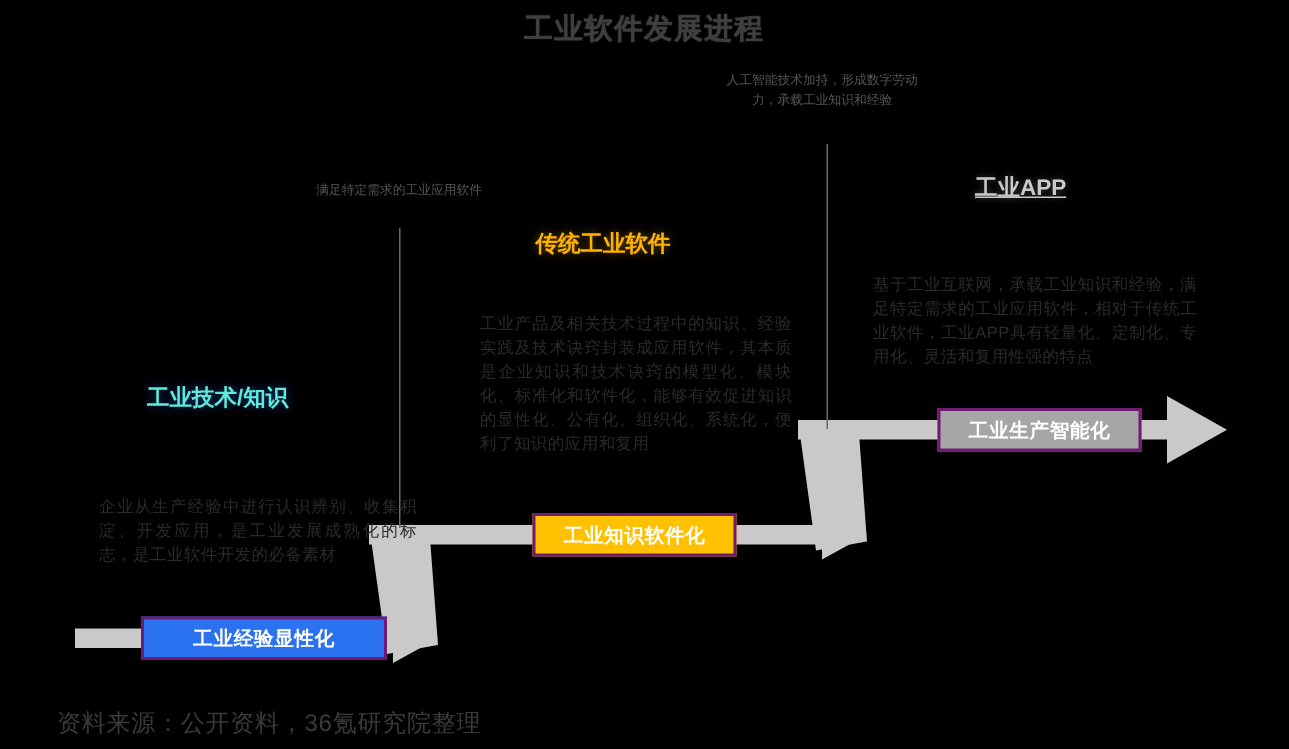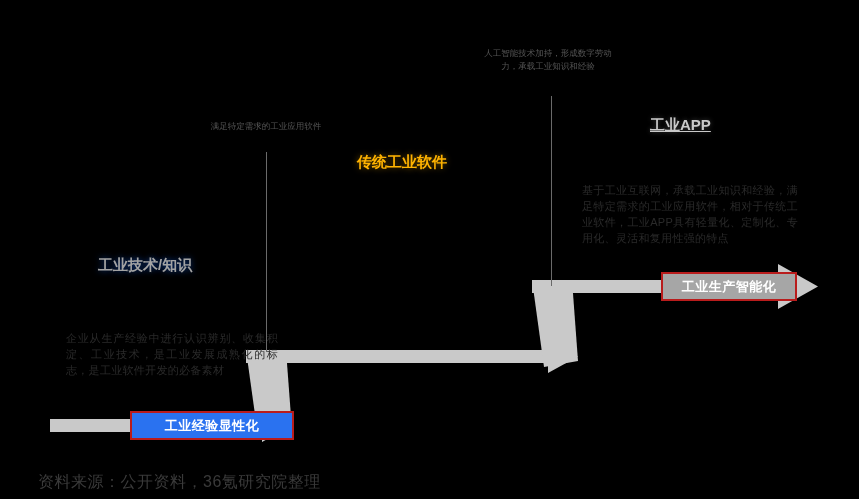--- a/index.html
+++ b/index.html
@@ -35,21 +35,21 @@
     pointer-events: none;
   }
 
   
   .heading {
     position: absolute;
     font-size: 15px;
     font-weight: bold;
     white-space: nowrap;
   }
-  .heading.blue  { left: 98px;  top: 256px; color: #a3a3a3; text-shadow: 0 0 6px rgba(26,107,255,.55); }
+  .heading.blue  { left: 98px;  top: 256px; color: #5eead4; text-shadow: 0 0 6px rgba(26,107,255,.55); }
   .heading.gold  { left: 357px; top: 153px; color: #ffb300; text-shadow: 0 0 6px rgba(255,179,0,.45); }
   .heading.white { left: 650px; top: 116px; color: #c9c9c9; text-shadow: 0 0 5px rgba(180,180,180,.35); text-decoration: underline; }
 
   
   .para {
     position: absolute;
     font-size: 11px;
     line-height: 16px;
     color: #2a2a2a;
     letter-spacing: .3px;
@@ -81,43 +81,43 @@
 
   
   .box {
     position: absolute;
     display: flex;
     align-items: center;
     justify-content: center;
     font-size: 13px;
     font-weight: bold;
     color: #ffffff;
-    border: 2px solid #b91c1c;
+    border: 2px solid #701a75;
     white-space: nowrap;
     letter-spacing: .5px;
-    margin-left: 36px;
   }
   .box.b1 { left: 94px;  top: 411px; width: 164px; height: 29px; background: #2a72f0; }
   .box.b2 { left: 355px; top: 342px; width: 136px; height: 29px; background: #ffc000; }
   .box.b3 { left: 625px; top: 272px; width: 136px; height: 29px; background: #a6a6a6; }
 
   
   .source {
     position: absolute;
     left: 38px; top: 472px;
     font-size: 16px;
     color: #3a3a3a;
     letter-spacing: .5px;
   }
 </style>
 </head>
 <body>
 
 <div id="stage">
 
+  <div class="title">工业软件发展进程</div>
 
   <svg class="stairs" viewBox="0 0 859 499">
 
     <path d="M 50,419 L 262,419 L 262,409 L 292,425.5 L 262,442 L 262,432 L 50,432 Z" fill="#c9c9c9"></path>
 
     <path d="M 246,350 L 286,350 L 292,430 L 258,436 Z" fill="#c9c9c9"></path>
 
     <path d="M 246,350 L 548,350 L 548,340 L 578,356.5 L 548,373 L 548,363 L 246,363 Z" fill="#c9c9c9"></path>
 
     <path d="M 532,280 L 572,280 L 578,361 L 544,367 Z" fill="#c9c9c9"></path>
@@ -125,24 +125,26 @@
     <path d="M 532,280 L 778,280 L 778,264 L 818,286.5 L 778,309 L 778,293 L 532,293 Z" fill="#c9c9c9"></path>
   </svg>
 
   <div class="connector c1"></div>
   <div class="connector c2"></div>
 
   <div class="annot a1">满足特定需求的工业应用软件</div>
   <div class="annot a2">人工智能技术加持，形成数字劳动力，承载工业知识和经验</div>
 
   <div class="heading blue">工业技术/知识</div>
-  <div class="para p1">企业从生产经验中进行认识辨别、收集积淀、工业技术，是工业发展成熟化的标志，是工业软件开发的必备素材</div>
+  <div class="para p1">企业从生产经验中进行认识辨别、收集积淀、开发应用，是工业发展成熟化的标志，是工业软件开发的必备素材</div>
   <div class="box b1">工业经验显性化</div>
 
   <div class="heading gold">传统工业软件</div>
+  <div class="para p2">工业产品及相关技术过程中的知识、经验实践及技术诀窍封装成应用软件，其本质是企业知识和技术诀窍的模型化、模块化、标准化和软件化，能够有效促进知识的显性化、公有化、组织化、系统化，便利了知识的应用和复用</div>
+  <div class="box b2">工业知识软件化</div>
 
   <div class="heading white">工业APP</div>
   <div class="para p3">基于工业互联网，承载工业知识和经验，满足特定需求的工业应用软件，相对于传统工业软件，工业APP具有轻量化、定制化、专用化、灵活和复用性强的特点</div>
   <div class="box b3">工业生产智能化</div>
 
   <div class="source">资料来源：公开资料，36氪研究院整理</div>
 
 </div>
 
 </body></html>

